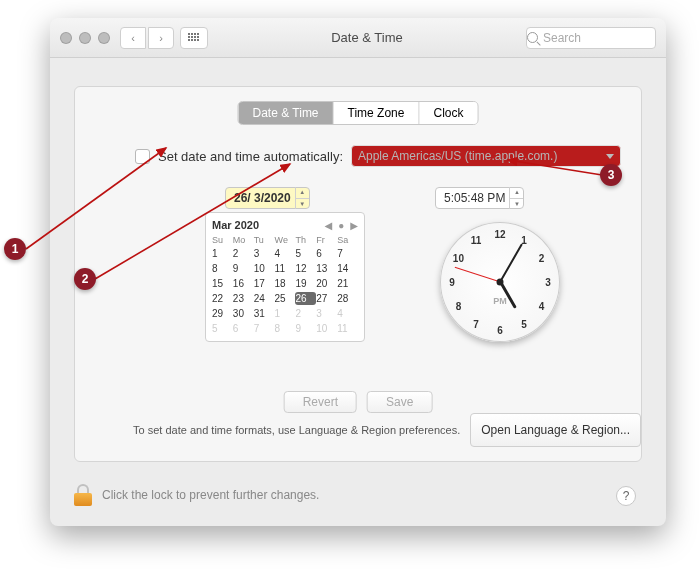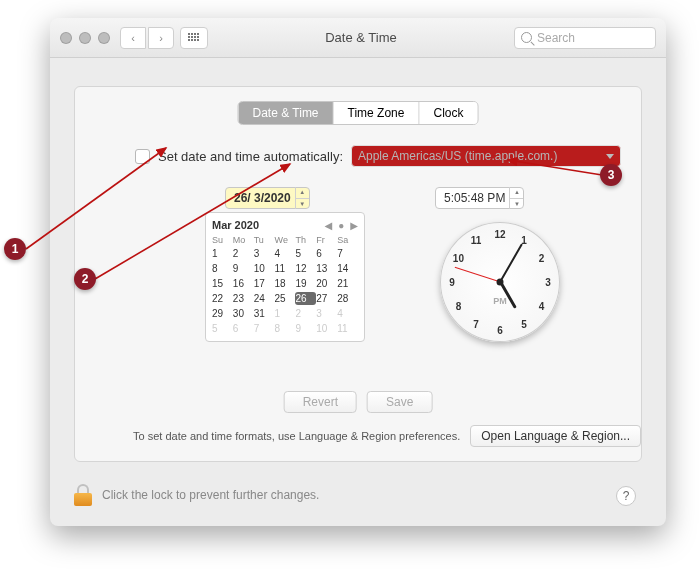--- a/index.html
+++ b/index.html
@@ -9,21 +9,21 @@
   .traffic { display: flex; gap: 7px; margin-right: 10px; }
   .dot { width: 12px; height: 12px; border-radius: 50%; background: #bdbdbd; border: 1px solid rgba(0,0,0,.15); }
   .nav { display: flex; gap: 2px; }
   .navbtn { width: 26px; height: 22px; background: #fff; border: 1px solid #cfcfcf; display: flex; align-items: center; justify-content: center; font-size: 11px; color: #888; }
   .navbtn.l { border-radius: 4px 0 0 4px; }
   .navbtn.r { border-radius: 0 4px 4px 0; }
   .gridbtn { width: 28px; height: 22px; background: #fff; border: 1px solid #cfcfcf; border-radius: 4px; margin-left: 6px; display: flex; align-items: center; justify-content: center; }
   .gridicon { width: 12px; height: 10px; display: grid; grid-template-columns: repeat(4,2px); grid-template-rows: repeat(3,2px); gap: 1px; }
   .gridicon span { background: #777; }
   .title { flex: 1; text-align: center; font-size: 13px; color: #4a4a4a; }
-  .search { width: 142px; height: 22px; background: #fff; border: 1px solid #cfcfcf; border-radius: 4px; display: flex; align-items: center; padding: 0 6px; gap: 5px; }
+  .search { width: 130px; height: 22px; background: #fff; border: 1px solid #cfcfcf; border-radius: 4px; display: flex; align-items: center; padding: 0 0; gap: 5px; }
   .magglass { width: 11px; height: 11px; border: 1.3px solid #999; border-radius: 50%; position: relative; }
   .magglass::after { content: ""; position: absolute; width: 5px; height: 1.3px; background: #999; bottom: -2px; right: -4px; transform: rotate(45deg); }
   .search span { color: #aaa; font-size: 12px; }
 
   .body { position: absolute; top: 40px; left: 0; right: 0; bottom: 0; }
   .panel { position: absolute; left: 24px; right: 24px; top: 28px; bottom: 64px; background: #f6f6f6; border: 1px solid #d5d5d5; border-radius: 6px; }
   .tabs { position: absolute; top: 14px; left: 50%; transform: translateX(-50%); display: flex; border: 1px solid #c7c7c7; border-radius: 5px; overflow: hidden; font-size: 12px; }
   .tab { padding: 4px 14px; background: #fff; border-right: 1px solid #c7c7c7; color: #000000; cursor: pointer; }
   .tab:last-child { border-right: none; }
   .tab.active { background: #a9a9a9; color: #fff; }
@@ -58,21 +58,21 @@
   .hh { width: 3px; height: 30px; background: #222; margin-left: -1.5px; margin-top: -30px; transform: rotate(150deg); border-radius: 2px; }
   .mh { width: 2px; height: 44px; background: #222; margin-left: -1px; margin-top: -44px; transform: rotate(30deg); border-radius: 2px; }
   .sh { width: 1px; height: 48px; background: #d22; margin-left: -.5px; margin-top: -48px; transform: rotate(288deg); }
   .pin { position: absolute; left: 50%; top: 50%; width: 7px; height: 7px; background: #222; border-radius: 50%; transform: translate(-50%,-50%); }
   .ampm { position: absolute; left: 50%; top: 62%; transform: translateX(-50%); font-size: 9px; color: #aaa; font-weight: 600; }
 
   .btnrow { position: absolute; top: 304px; left: 50%; transform: translateX(-50%); display: flex; gap: 10px; }
   .mbtn { padding: 3px 18px; background: linear-gradient(#fff,#f1f1f1); border: 1px solid #cfcfcf; border-radius: 4px; font-size: 12px; color: #aaa; }
 
   .footer { position: absolute; bottom: 14px; left: 0; right: 0; display: flex; align-items: center; justify-content: flex-end; gap: 10px; font-size: 11px; color: #555; }
-  .openbtn { padding: 3px 10px; background: linear-gradient(#fff,#f1f1f1); border: 1px solid #cfcfcf; border-radius: 4px; font-size: 12px; color: #333; }
+  .openbtn { padding: 9px 10px; background: linear-gradient(#fff,#f1f1f1); border: 1px solid #cfcfcf; border-radius: 4px; font-size: 12px; color: #333; }
 
   .lockrow { position: absolute; left: 24px; right: 24px; bottom: 20px; display: flex; align-items: center; gap: 10px; font-size: 12px; color: #888; }
   .lock { width: 18px; height: 22px; position: relative; }
   .lock .body2 { position: absolute; bottom: 0; width: 18px; height: 13px; background: linear-gradient(#f6b74a,#e08b1e); border-radius: 2px; }
   .lock .sh2 { position: absolute; top: 0; left: 3px; width: 12px; height: 12px; border: 2.2px solid #c0c0c0; border-bottom: none; border-radius: 7px 7px 0 0; }
   .help { position: absolute; right: 30px; bottom: 20px; width: 20px; height: 20px; border: 1px solid #c7c7c7; border-radius: 50%; background: #fff; display: flex; align-items: center; justify-content: center; font-size: 12px; color: #666; }
 
   .annotation { position: absolute; z-index: 50; }
   .bubble { width: 22px; height: 22px; background: #8e1b28; border-radius: 50%; color: #fff; font-size: 12px; display: flex; align-items: center; justify-content: center; font-weight: 600; box-shadow: 0 2px 4px rgba(0,0,0,.3); }
   svg.arrow { position: absolute; overflow: visible; pointer-events: none; }

